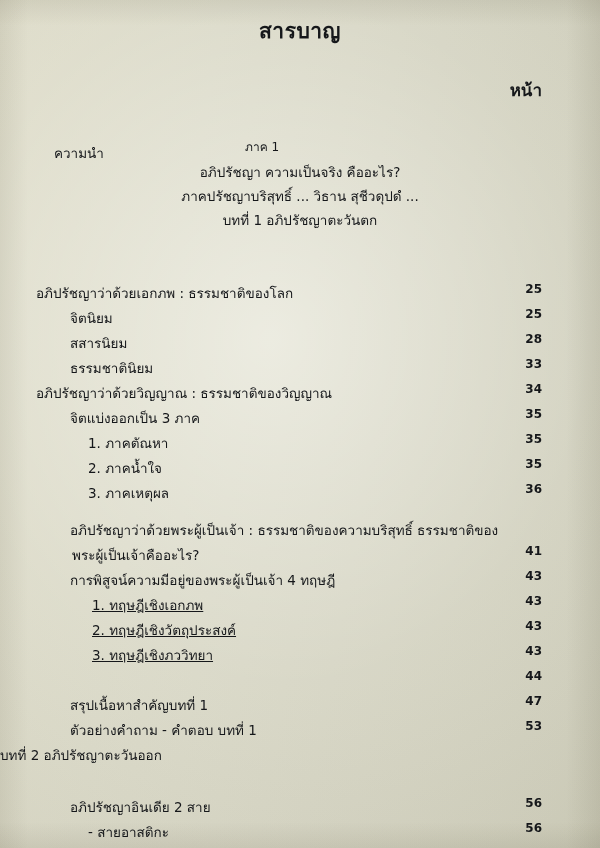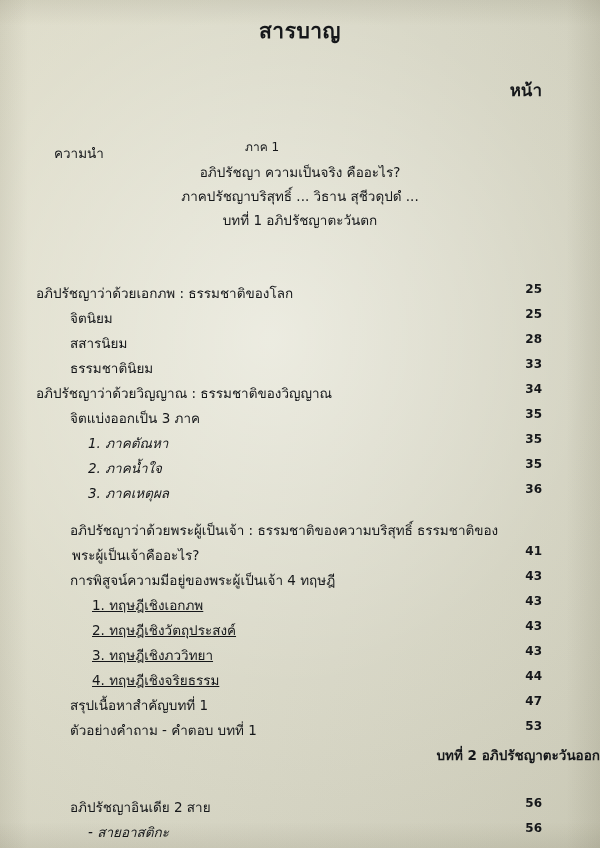--- a/index.html
+++ b/index.html
@@ -101,30 +101,30 @@
     white-space: nowrap;
   }
   .row .pageno {
     position: absolute;
     right: 58px;
     font-weight: 700;
     font-size: 12px;
   }
   .lvl0 .label { left: 36px; }
   .lvl1 .label { left: 70px; }
-  .lvl2 .label { left: 88px; font-style: italic; }
+  .lvl2 .label { left: 88px; }
   .lvl3 .label { left: 92px; text-decoration: underline; }
   .cont .label { left: 72px; text-align: right; }
 
   .chapter-head {
     position: relative;
     height: 30px;
     font-size: 13.5px;
-    font-weight: 700;
-    text-align: right;
+    font-weight: 400;
+    text-align: left;
   }
   .chapter-head .label {
     position: static;
     display: block;
     white-space: nowrap;
   }
   .spacer-sm { height: 12px; }
   .spacer-md { height: 22px; }
 </style>
 </head>
@@ -207,21 +207,20 @@
     </div>
     <div class="row lvl3">
       <span class="label">2. ทฤษฎีเชิงวัตถุประสงค์</span>
       <span class="pageno">43</span>
     </div>
     <div class="row lvl3">
       <span class="label">3. ทฤษฎีเชิงภววิทยา</span>
       <span class="pageno">43</span>
     </div>
     <div class="row lvl3">
-      <span class="label">4. ทฤษฎีเชิงจริยธรรม</span>
       <span class="pageno">44</span>
     </div>
     <div class="row lvl1">
       <span class="label">สรุปเนื้อหาสำคัญบทที่ 1</span>
       <span class="pageno">47</span>
     </div>
     <div class="row lvl1">
       <span class="label">ตัวอย่างคำถาม - คำตอบ บทที่ 1</span>
       <span class="pageno">53</span>
     </div>

